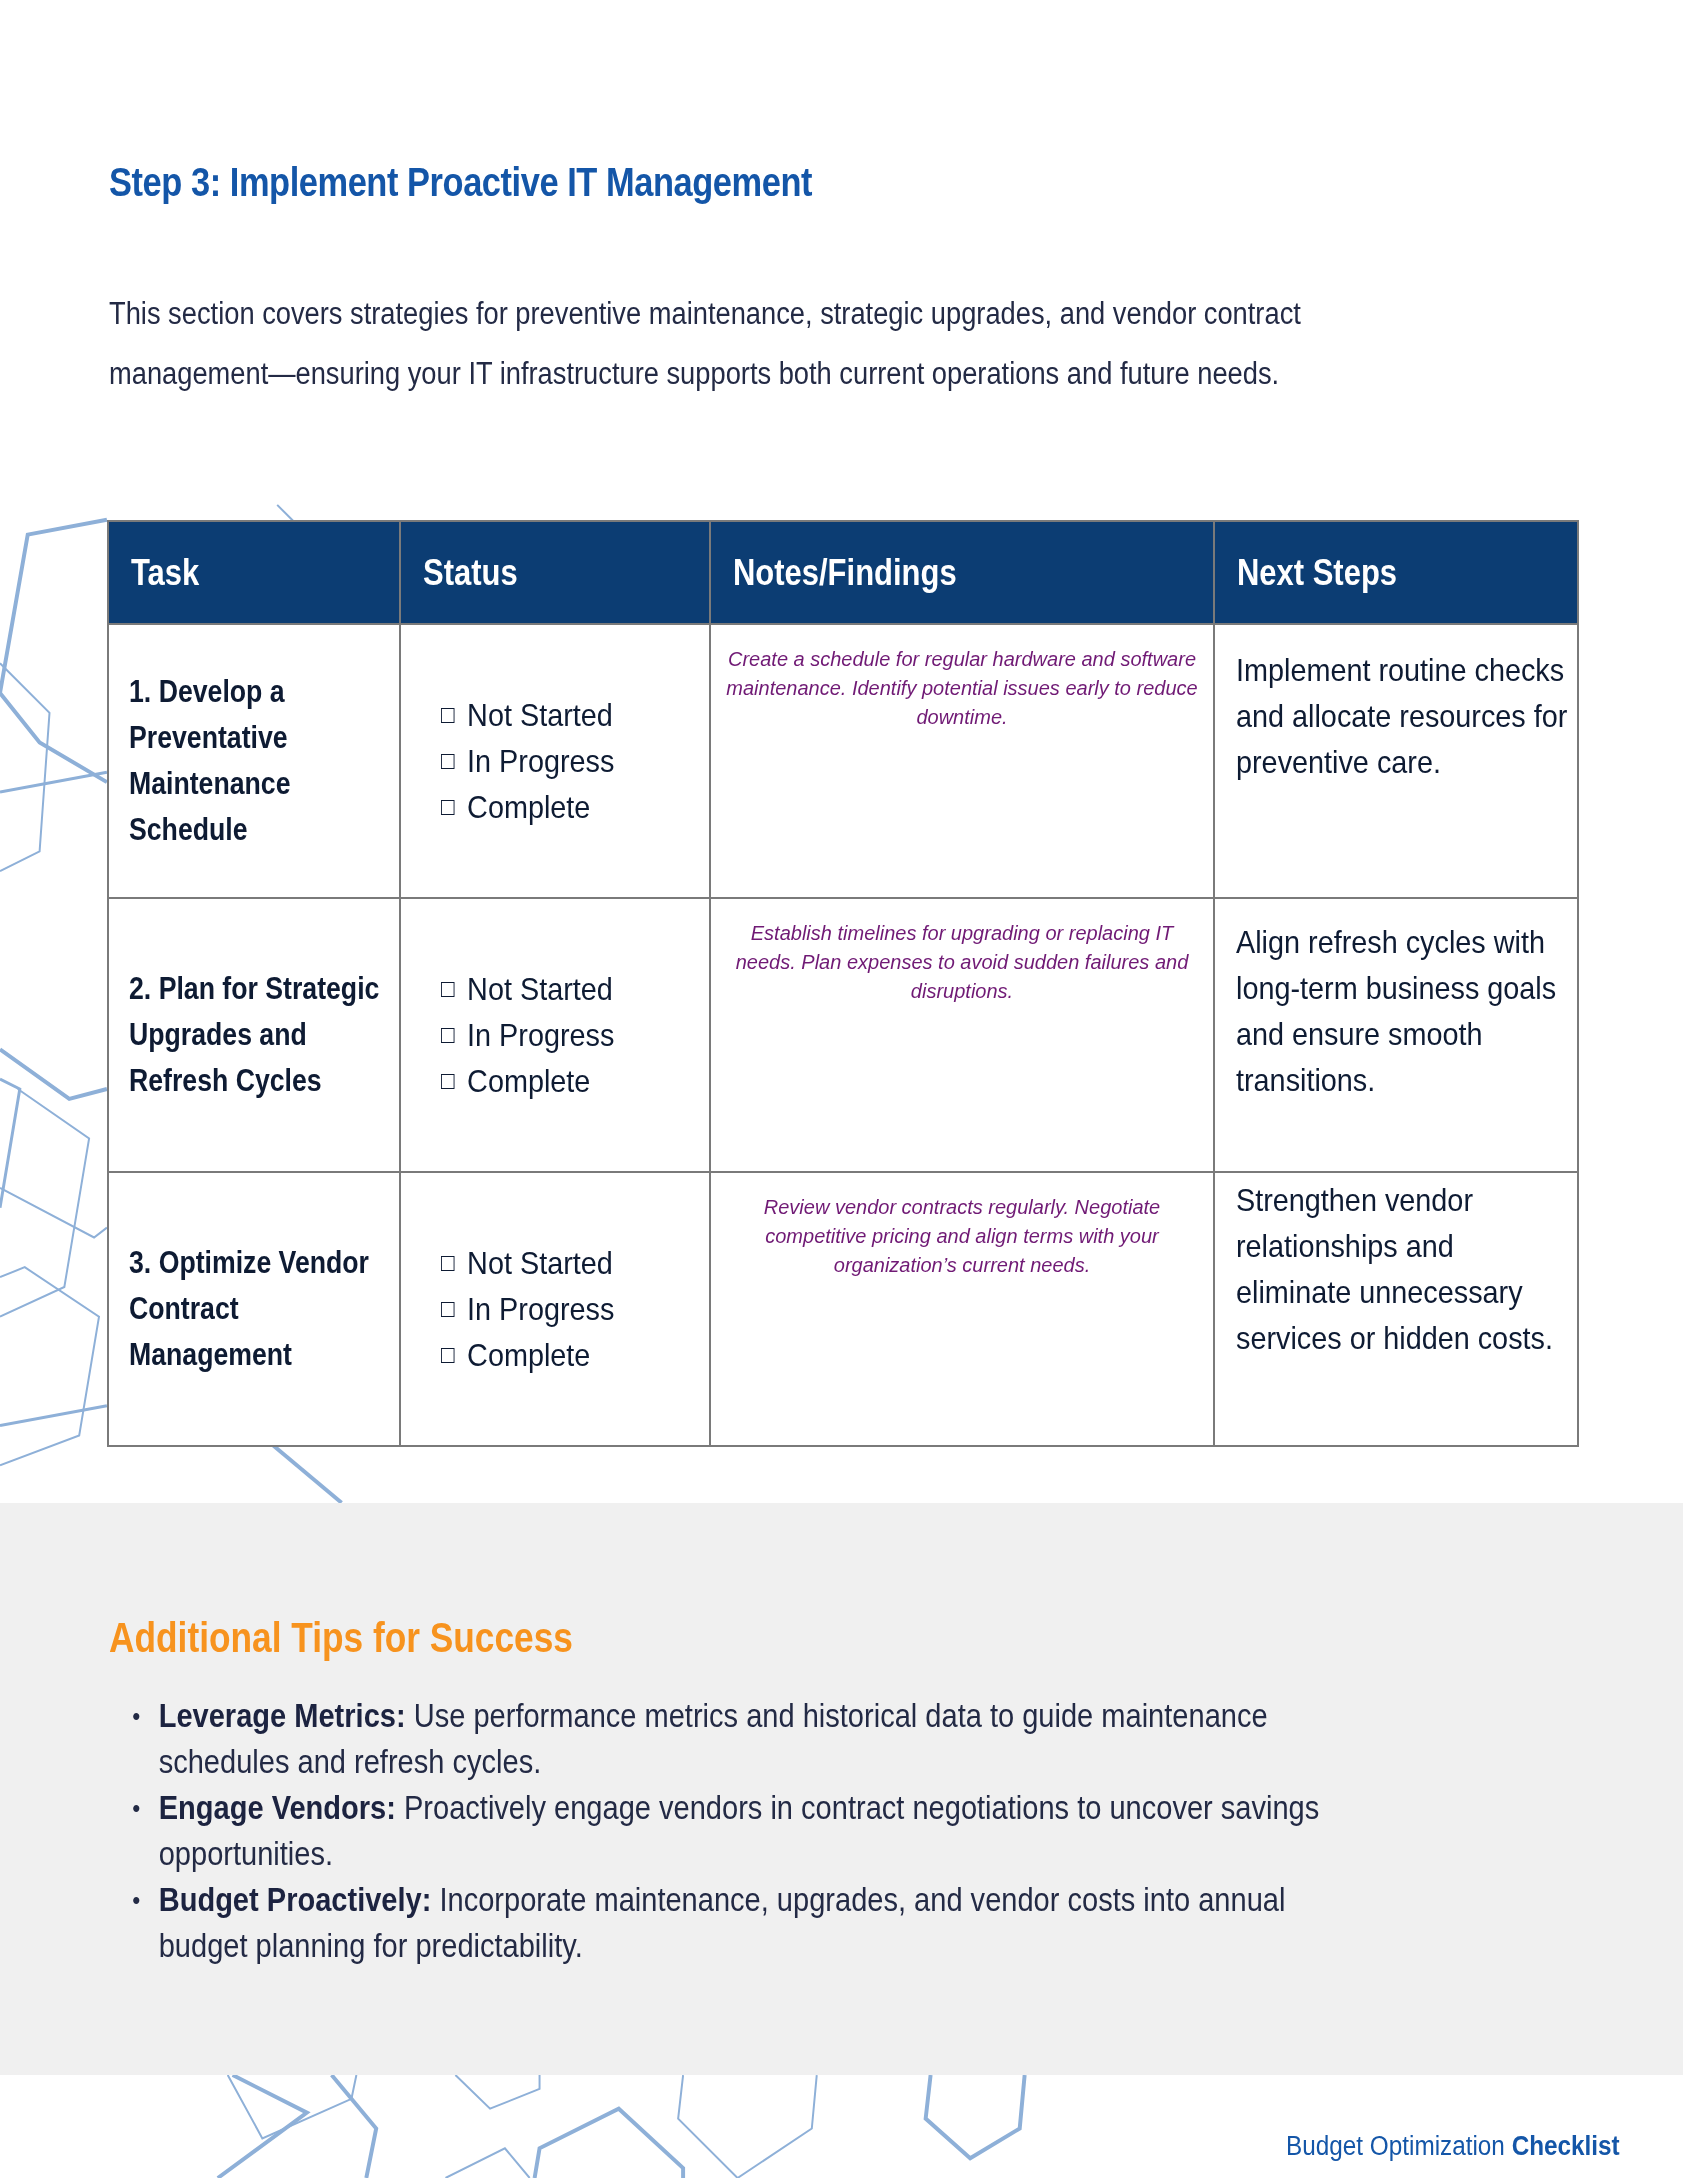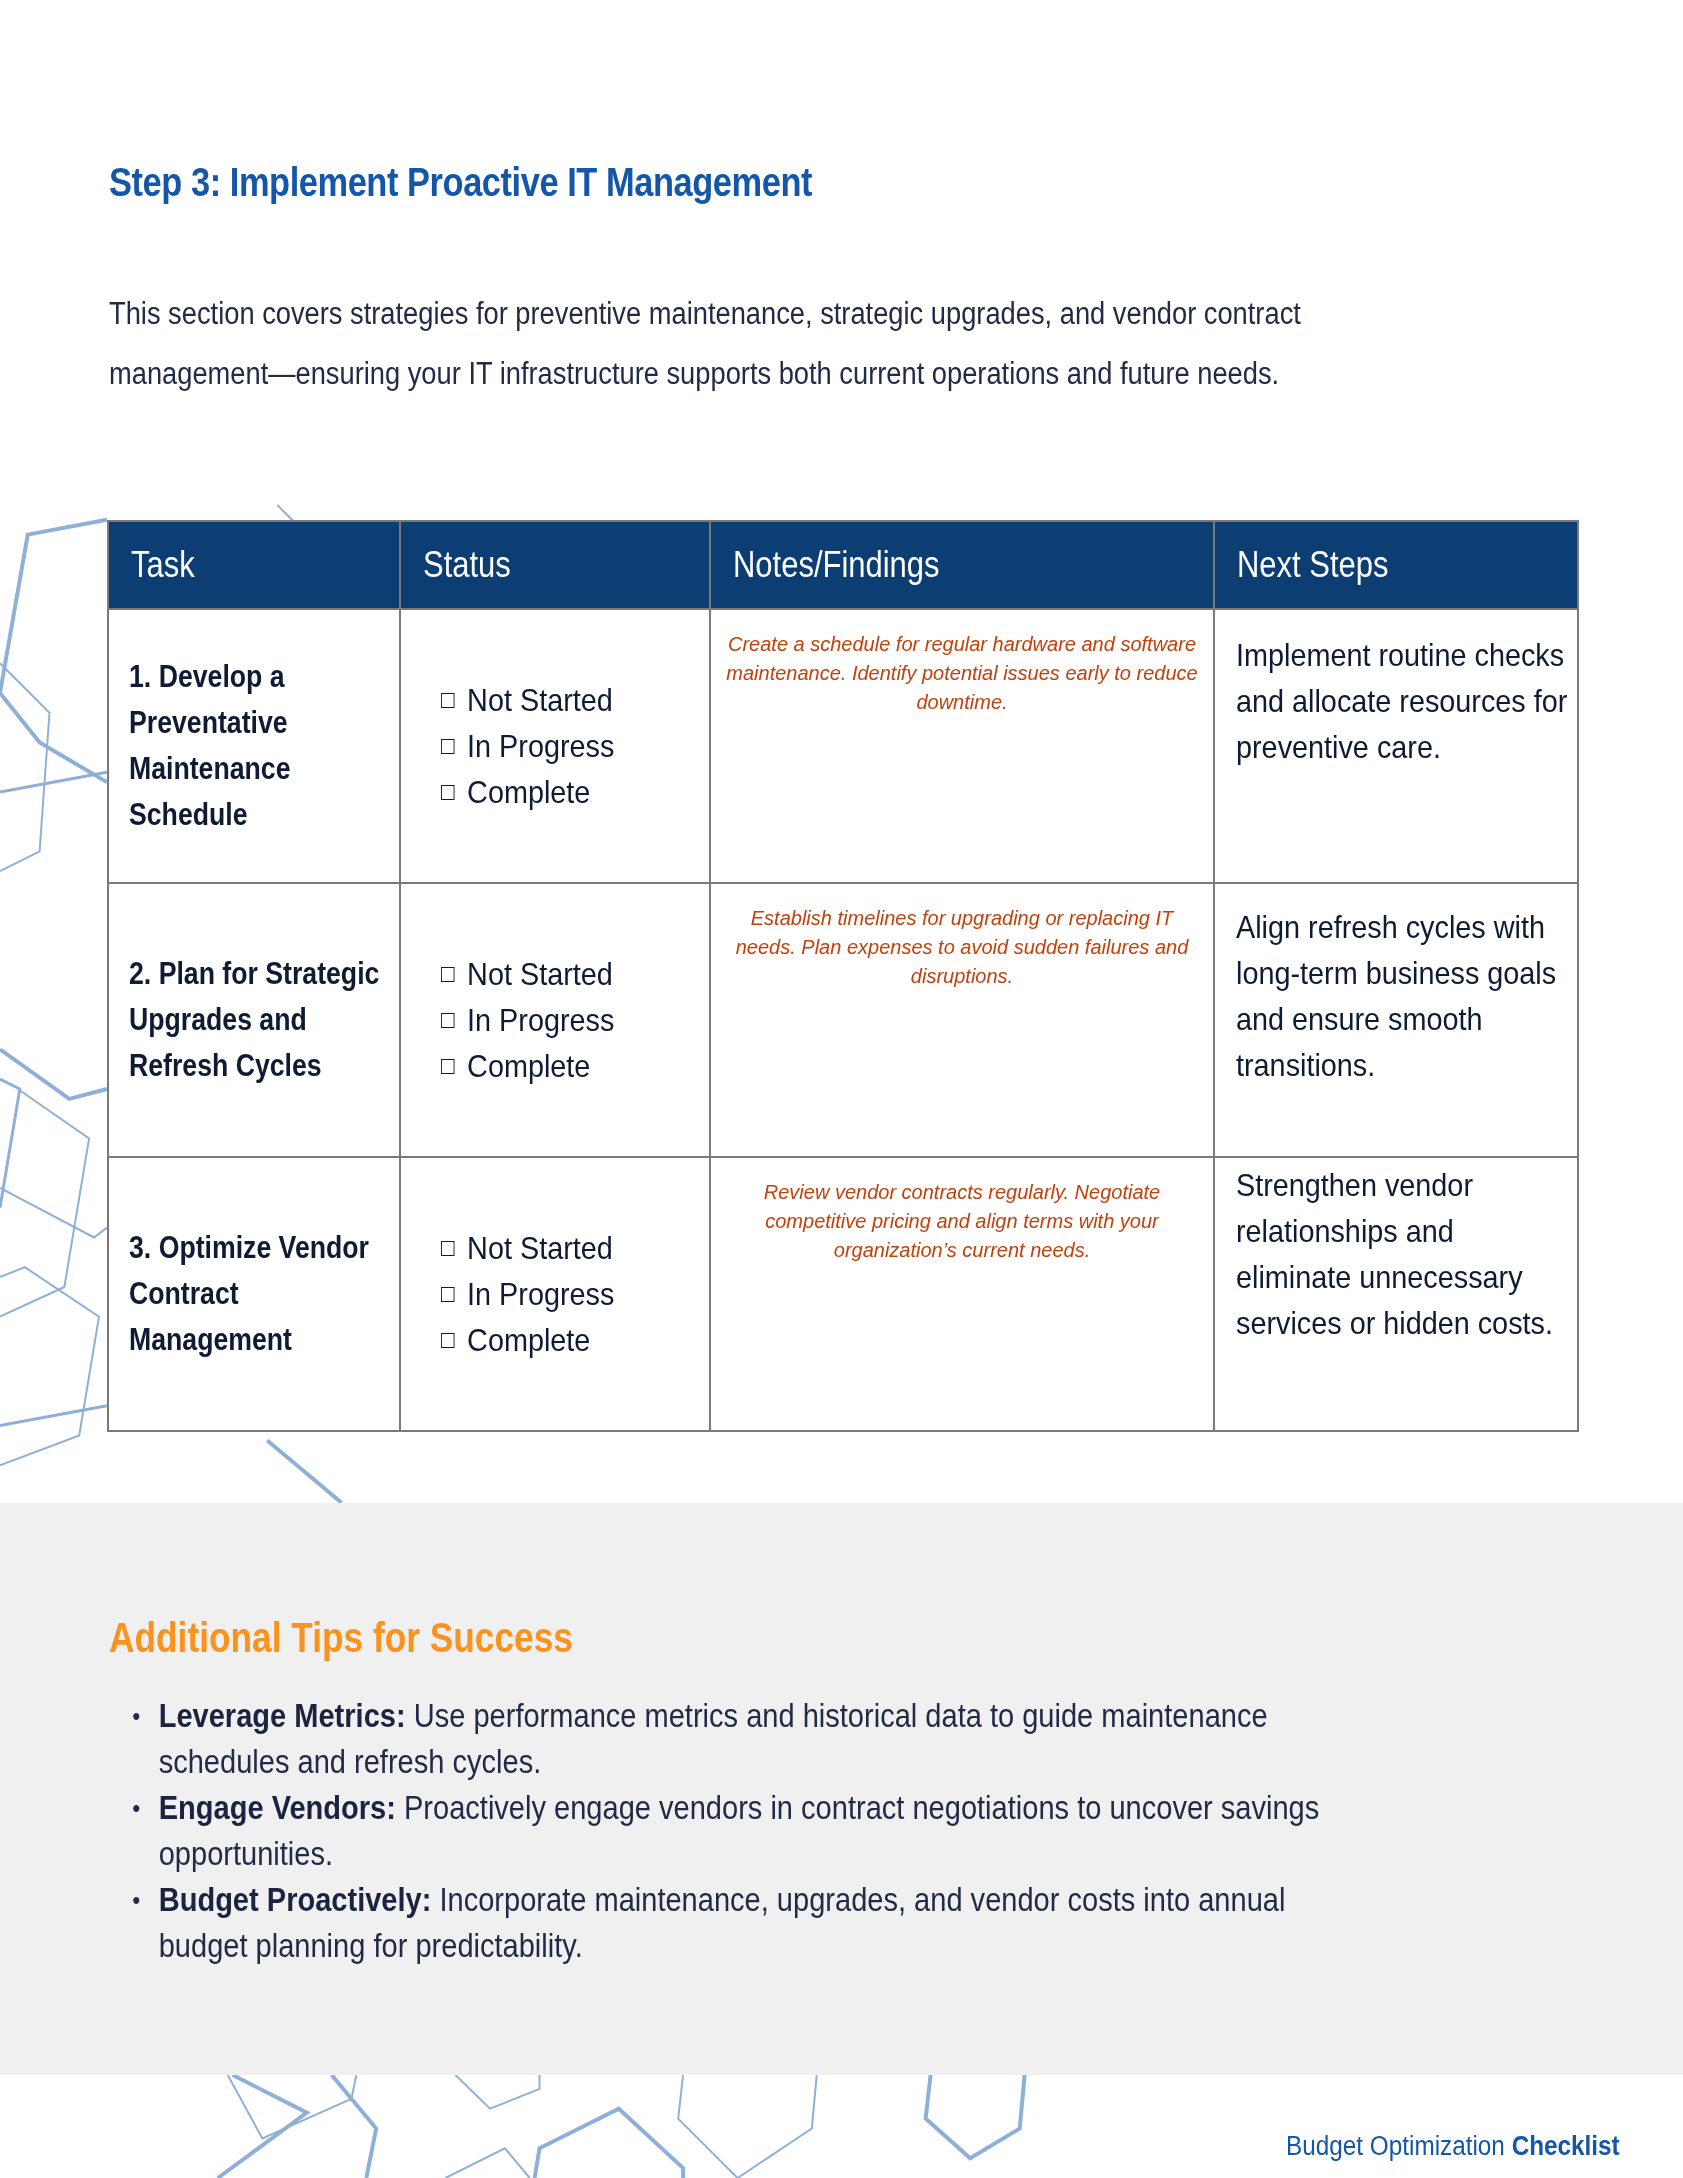--- a/index.html
+++ b/index.html
@@ -24,43 +24,43 @@
     table.checklist {
       position: absolute; left: 107px; top: 520px; width: 1470px;
       border-collapse: collapse; background: #ffffff;
       table-layout: fixed;
     }
     table.checklist th, table.checklist td {
       border: 2px solid #7a7a7a;
     }
     table.checklist th {
       background: #0c3d73; color: #ffffff; text-align: left;
-      height: 88px; padding: 0 22px;
-      font-size: 36px; font-weight: normal;
+      height: 103px; padding: 0 22px;
+      font-size: 36px; font-weight: bold;
       vertical-align: middle;
     }
     .th-text { display: inline-block; transform: scaleX(0.86); transform-origin: left center; white-space: nowrap; }
     table.checklist td { height: 274px; vertical-align: top; }
     .task-cell { padding: 16px 20px; vertical-align: middle !important; }
     .task-text {
       font-size: 31px; font-weight: bold; color: #0e1b33; line-height: 46px;
       transform: scaleX(0.86); transform-origin: left center; width: 297px;
     }
     .status-cell { padding: 0 0 0 40px; vertical-align: middle !important; }
     .status-opt {
       font-size: 32px; color: #0e1b33; line-height: 46px; white-space: nowrap;
       transform: scaleX(0.9); transform-origin: left center; display: flex; align-items: center;
     }
     .status-opt .box {
       display: inline-block; width: 15px; height: 15px; border: 1.5px solid #0e1b33;
       margin-right: 14px; flex: none;
     }
     .notes-cell { padding: 20px 14px 0 14px; text-align: center; }
     .notes-text {
-      font-size: 20px; font-style: italic; color: #c2410c; line-height: 29px;
+      font-size: 20px; font-style: italic; color: #701a75; line-height: 29px;
     }
     .next-cell { padding: 22px 14px 0 21px; }
     .next-text {
       font-size: 32px; color: #0e1b33; line-height: 46px;
       transform: scaleX(0.9); transform-origin: left top; width: 376px;
     }
 
     .tips-band {
       position: absolute; left: 0; top: 1503px; width: 1683px; height: 572px;
       background: #f0f0f0;

